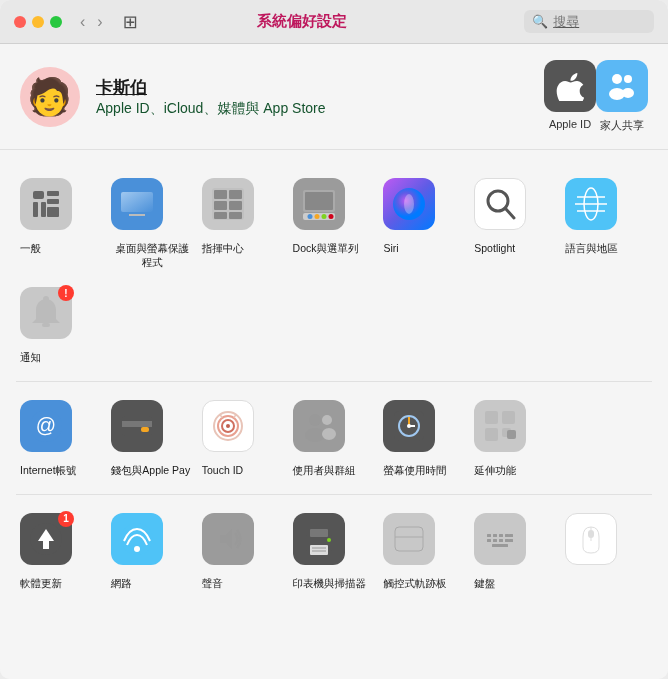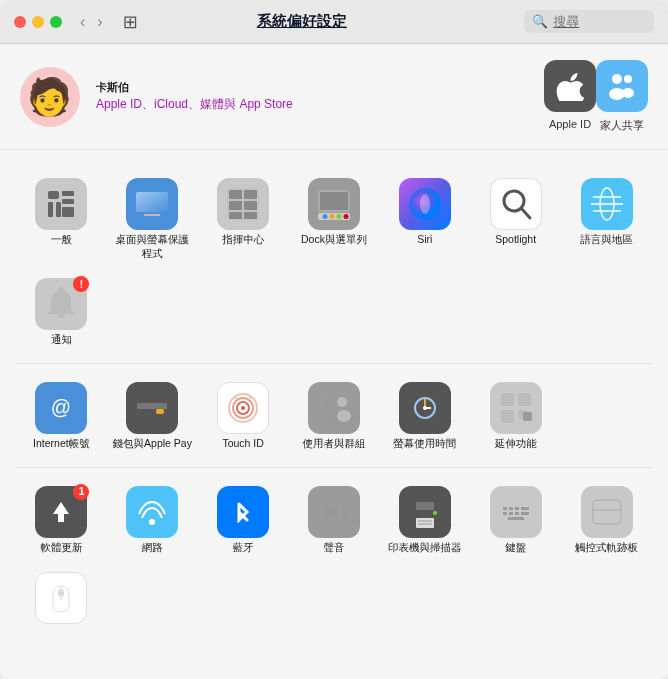--- a/index.html
+++ b/index.html
@@ -57,25 +57,24 @@
       padding: 2px 4px;
     }
     .grid-icon {
       font-size: 18px;
       color: #555;
       margin-right: 2px;
     }
     .title-text {
       font-size: 15px;
       font-weight: 600;
-      color: #0f172a;
+      color: #be185d;
       flex: 1;
       text-align: center;
       margin-left: -60px;
-      text-decoration: underline;
     }
     .search-box {
       display: flex;
       align-items: center;
       background: #ddd;
       border-radius: 6px;
       padding: 4px 8px;
       gap: 5px;
       width: 130px;
     }
@@ -110,27 +109,28 @@
       border-radius: 50%;
       background: #f8c8c8;
       display: flex;
       align-items: center;
       justify-content: center;
       font-size: 36px;
       overflow: hidden;
     }
     .profile-info {}
     .profile-name {
-      font-size: 11px;
+      font-size: 17px;
       font-weight: 600;
       color: #1a1a1a;
+      text-decoration: underline;
     }
     .profile-sub {
-      font-size: 12px;
-      color: #a21caf;
+      font-size: 14px;
+      color: #14532d;
       margin-top: 1px;
     }
     .profile-right {
       display: flex;
     }
     .profile-action {
       display: flex;
       flex-direction: column;
       align-items: center;
       gap: 6px;
@@ -163,22 +163,22 @@
       display: grid;
       grid-template-columns: repeat(7, 1fr);
       gap: 4px 0;
       padding: 10px 0;
       border-bottom: 1px solid #e0e0e0;
     }
     .grid-section:last-child { border-bottom: none; }
     .grid-item {
       display: flex;
       flex-direction: column;
-      align-items: center;
-      gap: 3px;
+      align-items: flex-start;
+      gap: 12px;
       padding: 8px 4px 6px;
       border-radius: 8px;
       cursor: pointer;
       min-width: 0;
     }
     .icon-box {
       width: 52px;
       height: 52px;
       border-radius: 12px;
       display: flex;
@@ -503,29 +503,20 @@
           <svg width="36" height="36" viewBox="0 0 36 36">
             <circle cx="18" cy="18" r="16" fill="#4fc3f7"></circle>
             <path d="M5 20 Q10 8 18 8 Q26 8 31 20" fill="none" stroke="white" stroke-width="2"></path>
             <path d="M8 24 Q12 14 18 14 Q24 14 28 24" fill="none" stroke="white" stroke-width="2"></path>
             <circle cx="18" cy="28" r="3" fill="white"></circle>
           </svg>
         </div>
         <div class="item-label">網路</div>
       </div>
 
-      <div class="grid-item">
-        <div class="icon-box ic-bluetooth">
-          <svg width="36" height="36" viewBox="0 0 36 36">
-            <circle cx="18" cy="18" r="16" fill="#007aff"></circle>
-            <path d="M14 10 L22 18 L14 26 L14 10 M14 18 L22 26" fill="none" stroke="white" stroke-width="3" stroke-linecap="round"></path>
-          </svg>
-        </div>
-        <div class="item-label">藍牙</div>
-      </div>
 
       <div class="grid-item">
         <div class="icon-box ic-sound">
           <svg width="36" height="36" viewBox="0 0 36 36">
             <path d="M10 14 L16 14 L22 8 L22 28 L16 22 L10 22 Z" fill="#999"></path>
             <path d="M25 12 Q30 18 25 24" fill="none" stroke="#999" stroke-width="2.5"></path>
             <path d="M27 9 Q34 18 27 27" fill="none" stroke="#999" stroke-width="2.5"></path>
           </svg>
         </div>
         <div class="item-label">聲音</div>
@@ -536,20 +527,30 @@
           <svg width="36" height="36" viewBox="0 0 36 36">
             <rect x="5" y="14" width="26" height="16" rx="2" fill="#555"></rect>
             <rect x="9" y="8" width="18" height="8" rx="1" fill="#777"></rect>
             <rect x="9" y="24" width="18" height="10" rx="1" fill="#ddd"></rect>
             <rect x="11" y="26" width="14" height="2" fill="#bbb"></rect>
             <rect x="11" y="29" width="14" height="2" fill="#bbb"></rect>
             <circle cx="28" cy="19" r="2" fill="#7ed321"></circle>
           </svg>
         </div>
         <div class="item-label">印表機與掃描器</div>
+      </div>
+
+      <div class="grid-item">
+        <div class="icon-box ic-trackpad">
+          <svg width="36" height="36" viewBox="0 0 36 36">
+            <rect x="4" y="6" width="28" height="24" rx="4" fill="#c8c8c8" stroke="#aaa" stroke-width="1"></rect>
+            <line x1="4" y1="16" x2="32" y2="16" stroke="#aaa" stroke-width="1"></line>
+          </svg>
+        </div>
+        <div class="item-label">觸控式軌跡板</div>
       </div>
 
       <div class="grid-item">
         <div class="icon-box ic-keyboard">
           <svg width="36" height="36" viewBox="0 0 36 36">
             <rect x="2" y="10" width="32" height="18" rx="2" fill="#c8c8c8"></rect>
             <rect x="5" y="13" width="4" height="3" rx="0.5" fill="#999"></rect>
             <rect x="11" y="13" width="4" height="3" rx="0.5" fill="#999"></rect>
             <rect x="17" y="13" width="4" height="3" rx="0.5" fill="#999"></rect>
             <rect x="23" y="13" width="4" height="3" rx="0.5" fill="#999"></rect>
@@ -559,30 +560,20 @@
             <rect x="23" y="18" width="4" height="3" rx="0.5" fill="#999"></rect>
             <rect x="27" y="13" width="4" height="3" rx="0.5" fill="#999"></rect>
             <rect x="27" y="18" width="4" height="3" rx="0.5" fill="#999"></rect>
             <rect x="10" y="23" width="16" height="3" rx="0.5" fill="#999"></rect>
           </svg>
         </div>
         <div class="item-label">鍵盤</div>
       </div>
 
       <div class="grid-item">
-        <div class="icon-box ic-trackpad">
-          <svg width="36" height="36" viewBox="0 0 36 36">
-            <rect x="4" y="6" width="28" height="24" rx="4" fill="#c8c8c8" stroke="#aaa" stroke-width="1"></rect>
-            <line x1="4" y1="16" x2="32" y2="16" stroke="#aaa" stroke-width="1"></line>
-          </svg>
-        </div>
-        <div class="item-label">觸控式軌跡板</div>
-      </div>
-
-      <div class="grid-item">
         <div class="icon-box ic-mouse">
           <svg width="36" height="36" viewBox="0 0 36 36">
             <path d="M18 6 Q10 6 10 16 L10 26 Q10 32 18 32 Q26 32 26 26 L26 16 Q26 6 18 6Z" fill="white" stroke="#ddd" stroke-width="1"></path>
             <line x1="18" y1="6" x2="18" y2="20" stroke="#ddd" stroke-width="1"></line>
             <rect x="15" y="9" width="6" height="8" rx="3" fill="#ddd"></rect>
           </svg>
         </div>
 
       </div>
     </div>

